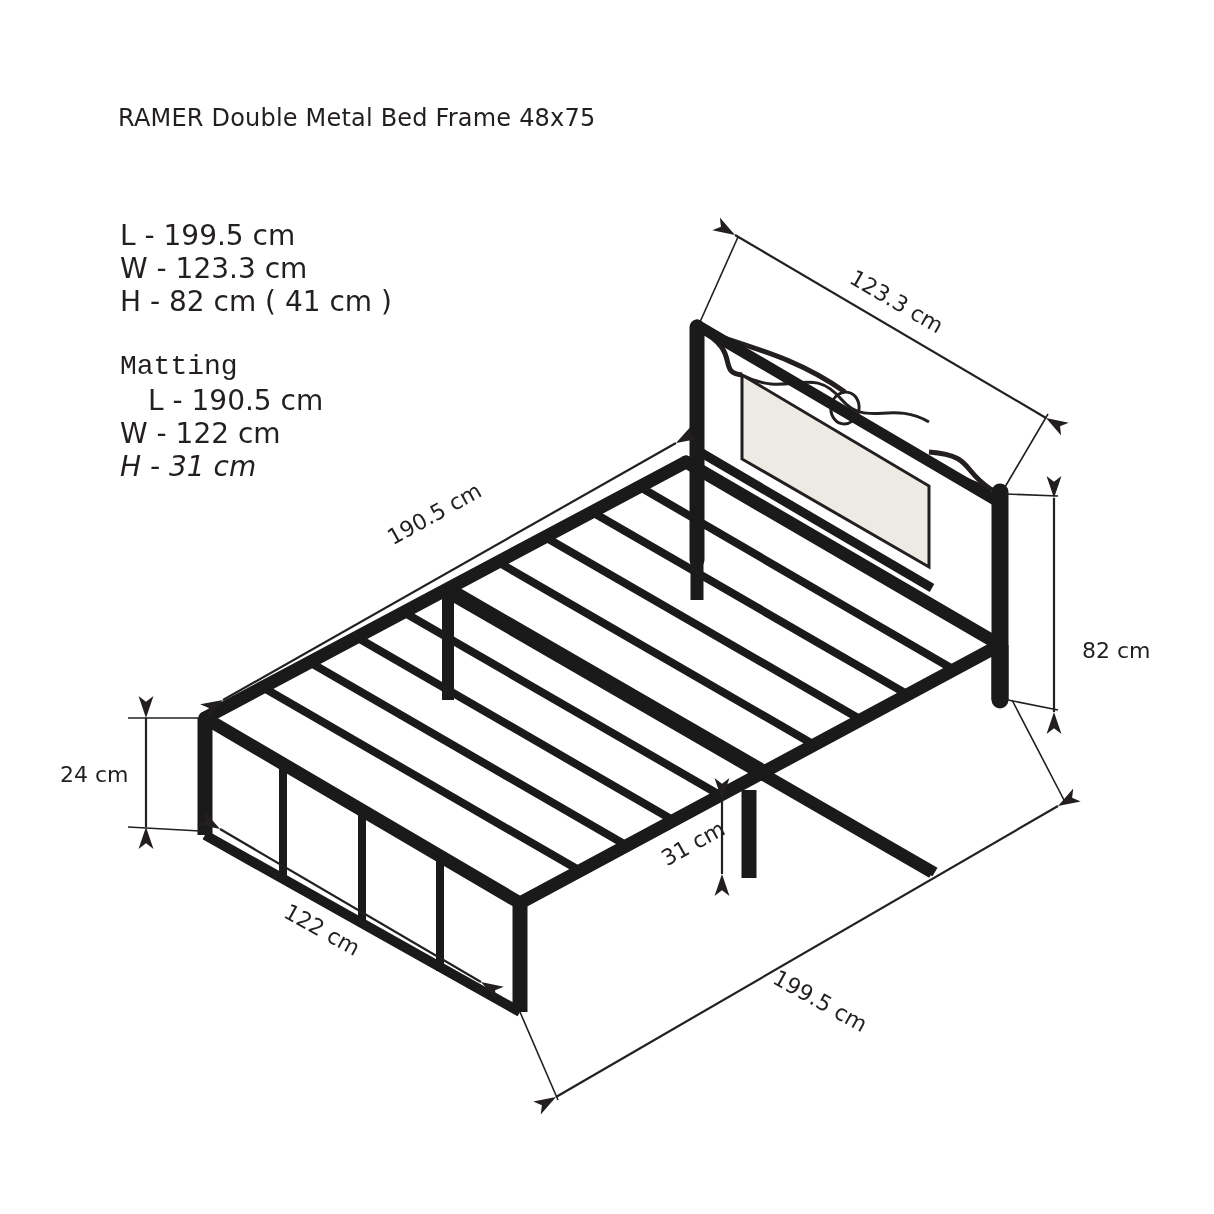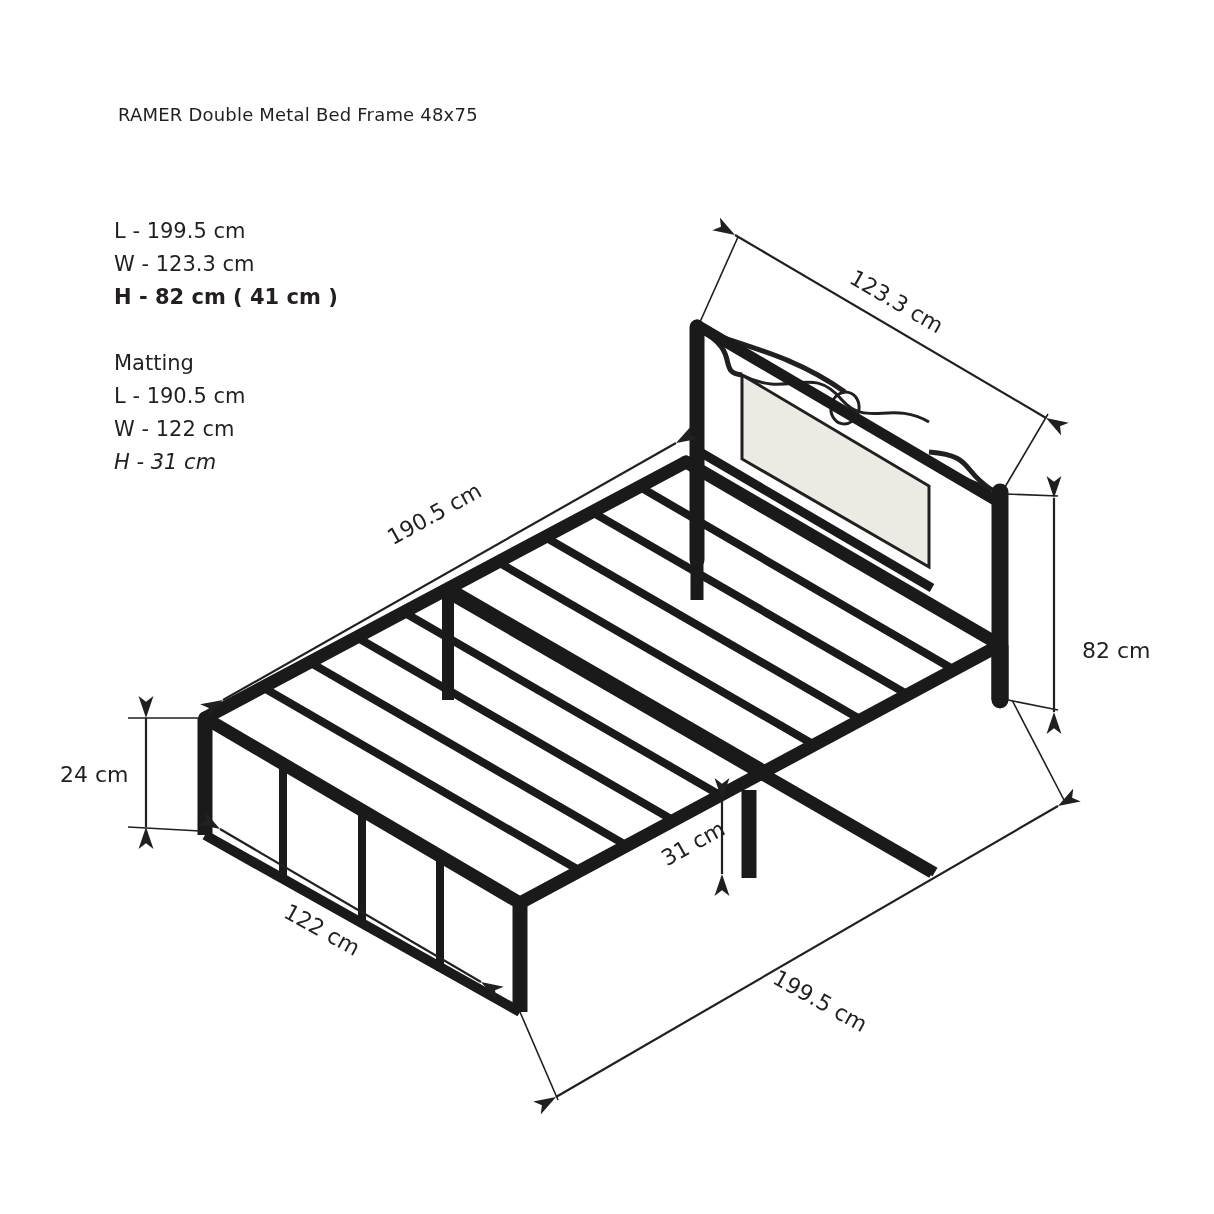--- a/index.html
+++ b/index.html
@@ -23,33 +23,33 @@
   }
   .txt {
     position: absolute;
     white-space: pre;
     font-family: "DejaVu Sans", sans-serif;
     color: #231f20;
   }
   #title {
     left: 118px;
     top: 104px;
-    font-size: 18px;
+    font-size: 24px;
     letter-spacing: 0.2px;
     text-align: right;
   }
   .specline {
-    left: 114px;
-    font-size: 21px;
+    left: 120px;
+    font-size: 28px;
   }
   #spec-l  { top: 219px; }
   #spec-w  { top: 252px; }
-  #spec-h  { top: 285px; font-weight: bold; }
-  #matting-title { top: 351px; }
-  #mat-l { top: 384px; }
+  #spec-h  { top: 285px; }
+  #matting-title { top: 351px; font-family: Liberation Mono, monospace; }
+  #mat-l { top: 384px; margin-left: 28px; }
   #mat-w { top: 417px; }
   #mat-h { top: 450px; font-style: italic; }
 
   .dimlabel {
     font-size: 22px;
     color: #231f20;
     transform-origin: 0 0;
   }
   #lbl-1233 { left: 858px; top: 265px; transform: rotate(30deg); }
   #lbl-82   { left: 1082px; top: 592px; margin-top: 46px; }

